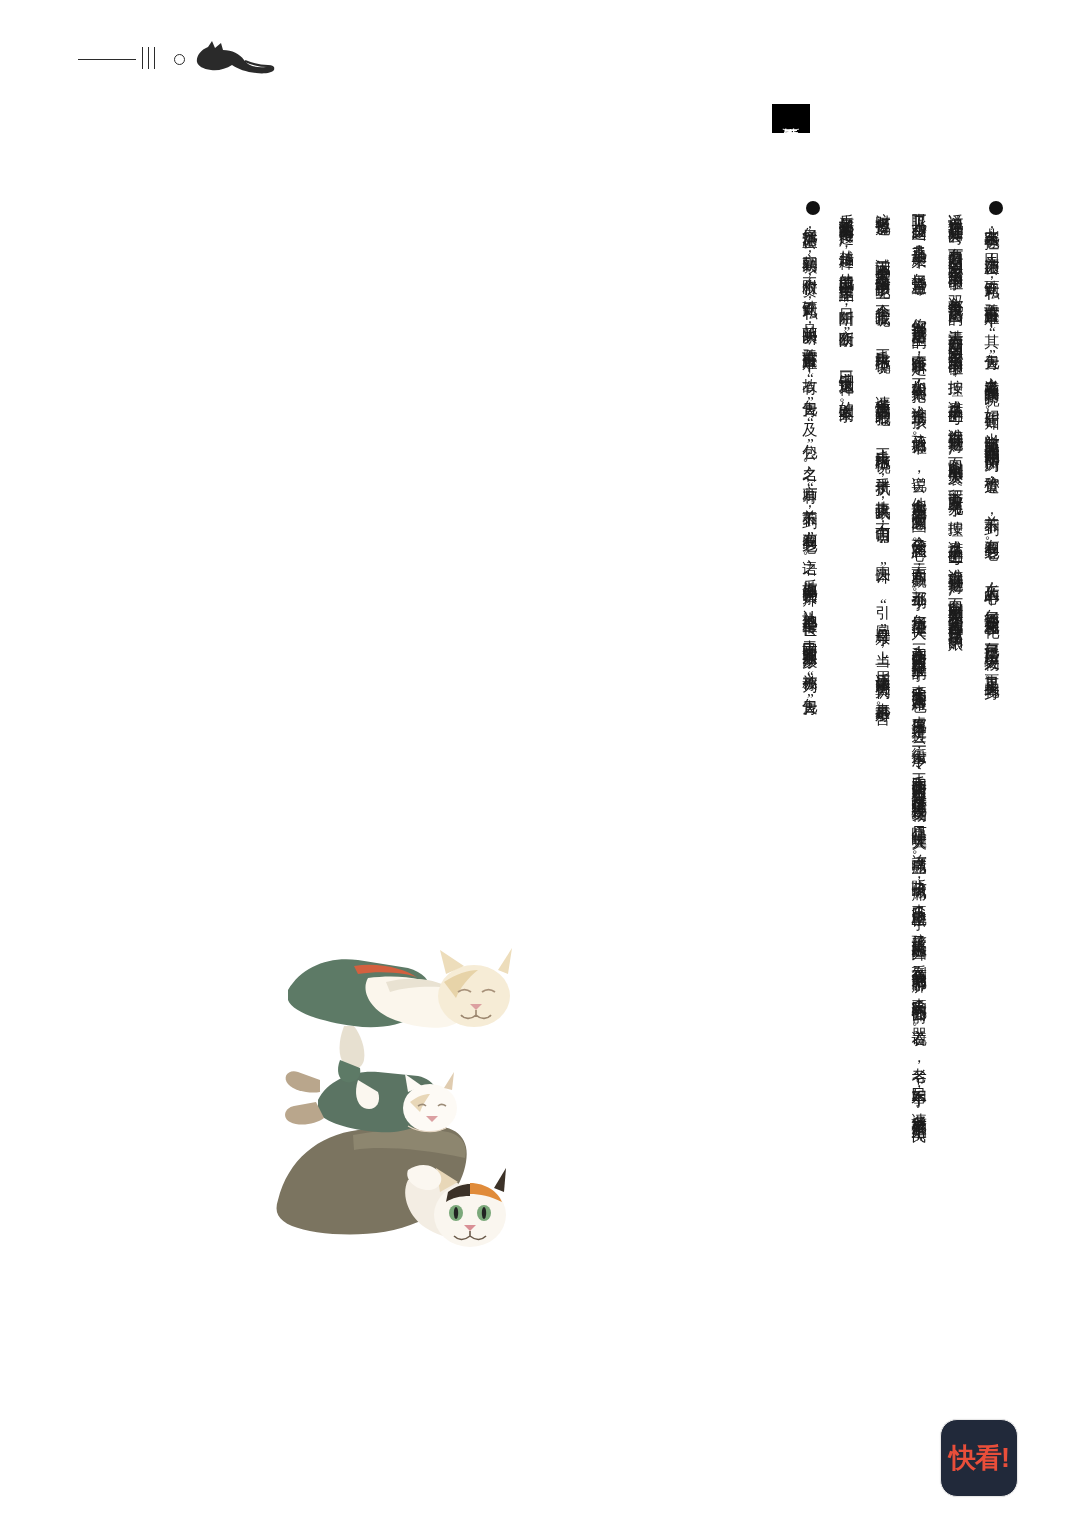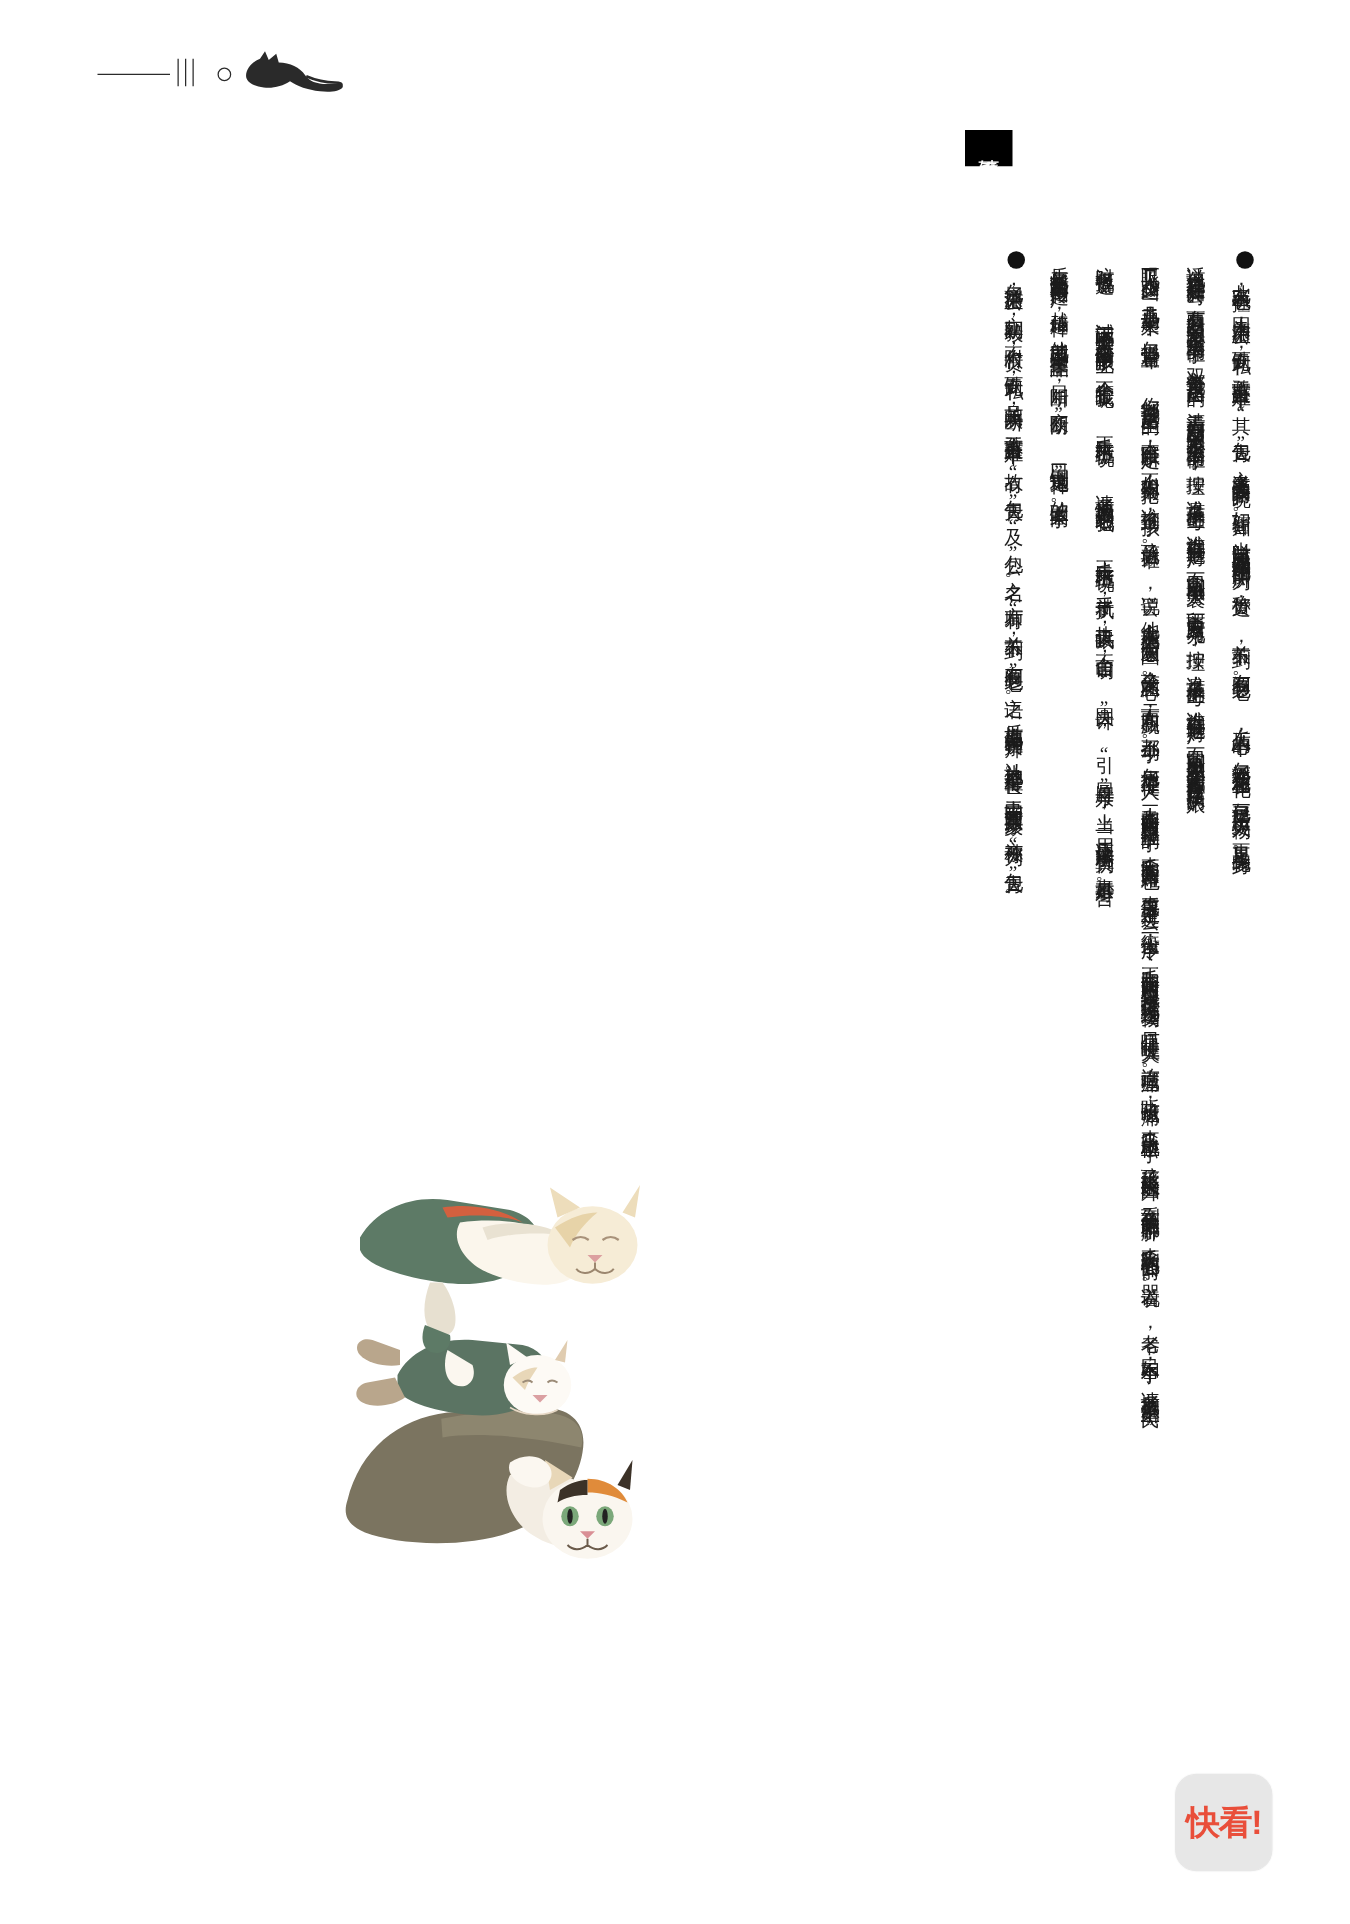--- a/index.html
+++ b/index.html
@@ -136,21 +136,21 @@
     bottom: 42px;
     display: flex;
     align-items: center;
     gap: 14px;
     opacity: 0.92;
   }
   .wm-badge {
     width: 76px;
     height: 76px;
     border-radius: 17px;
-    background: #e5e5e5;
+    background: #0f172a;
     border: 1px solid #e6e6e6;
     display: flex;
     align-items: center;
     justify-content: center;
     box-shadow: 0 0 0 1px rgba(0,0,0,0.02);
   }
   .wm-badge-inner {
     color: #e8402a;
     font-size: 27px;
     font-weight: bold;

